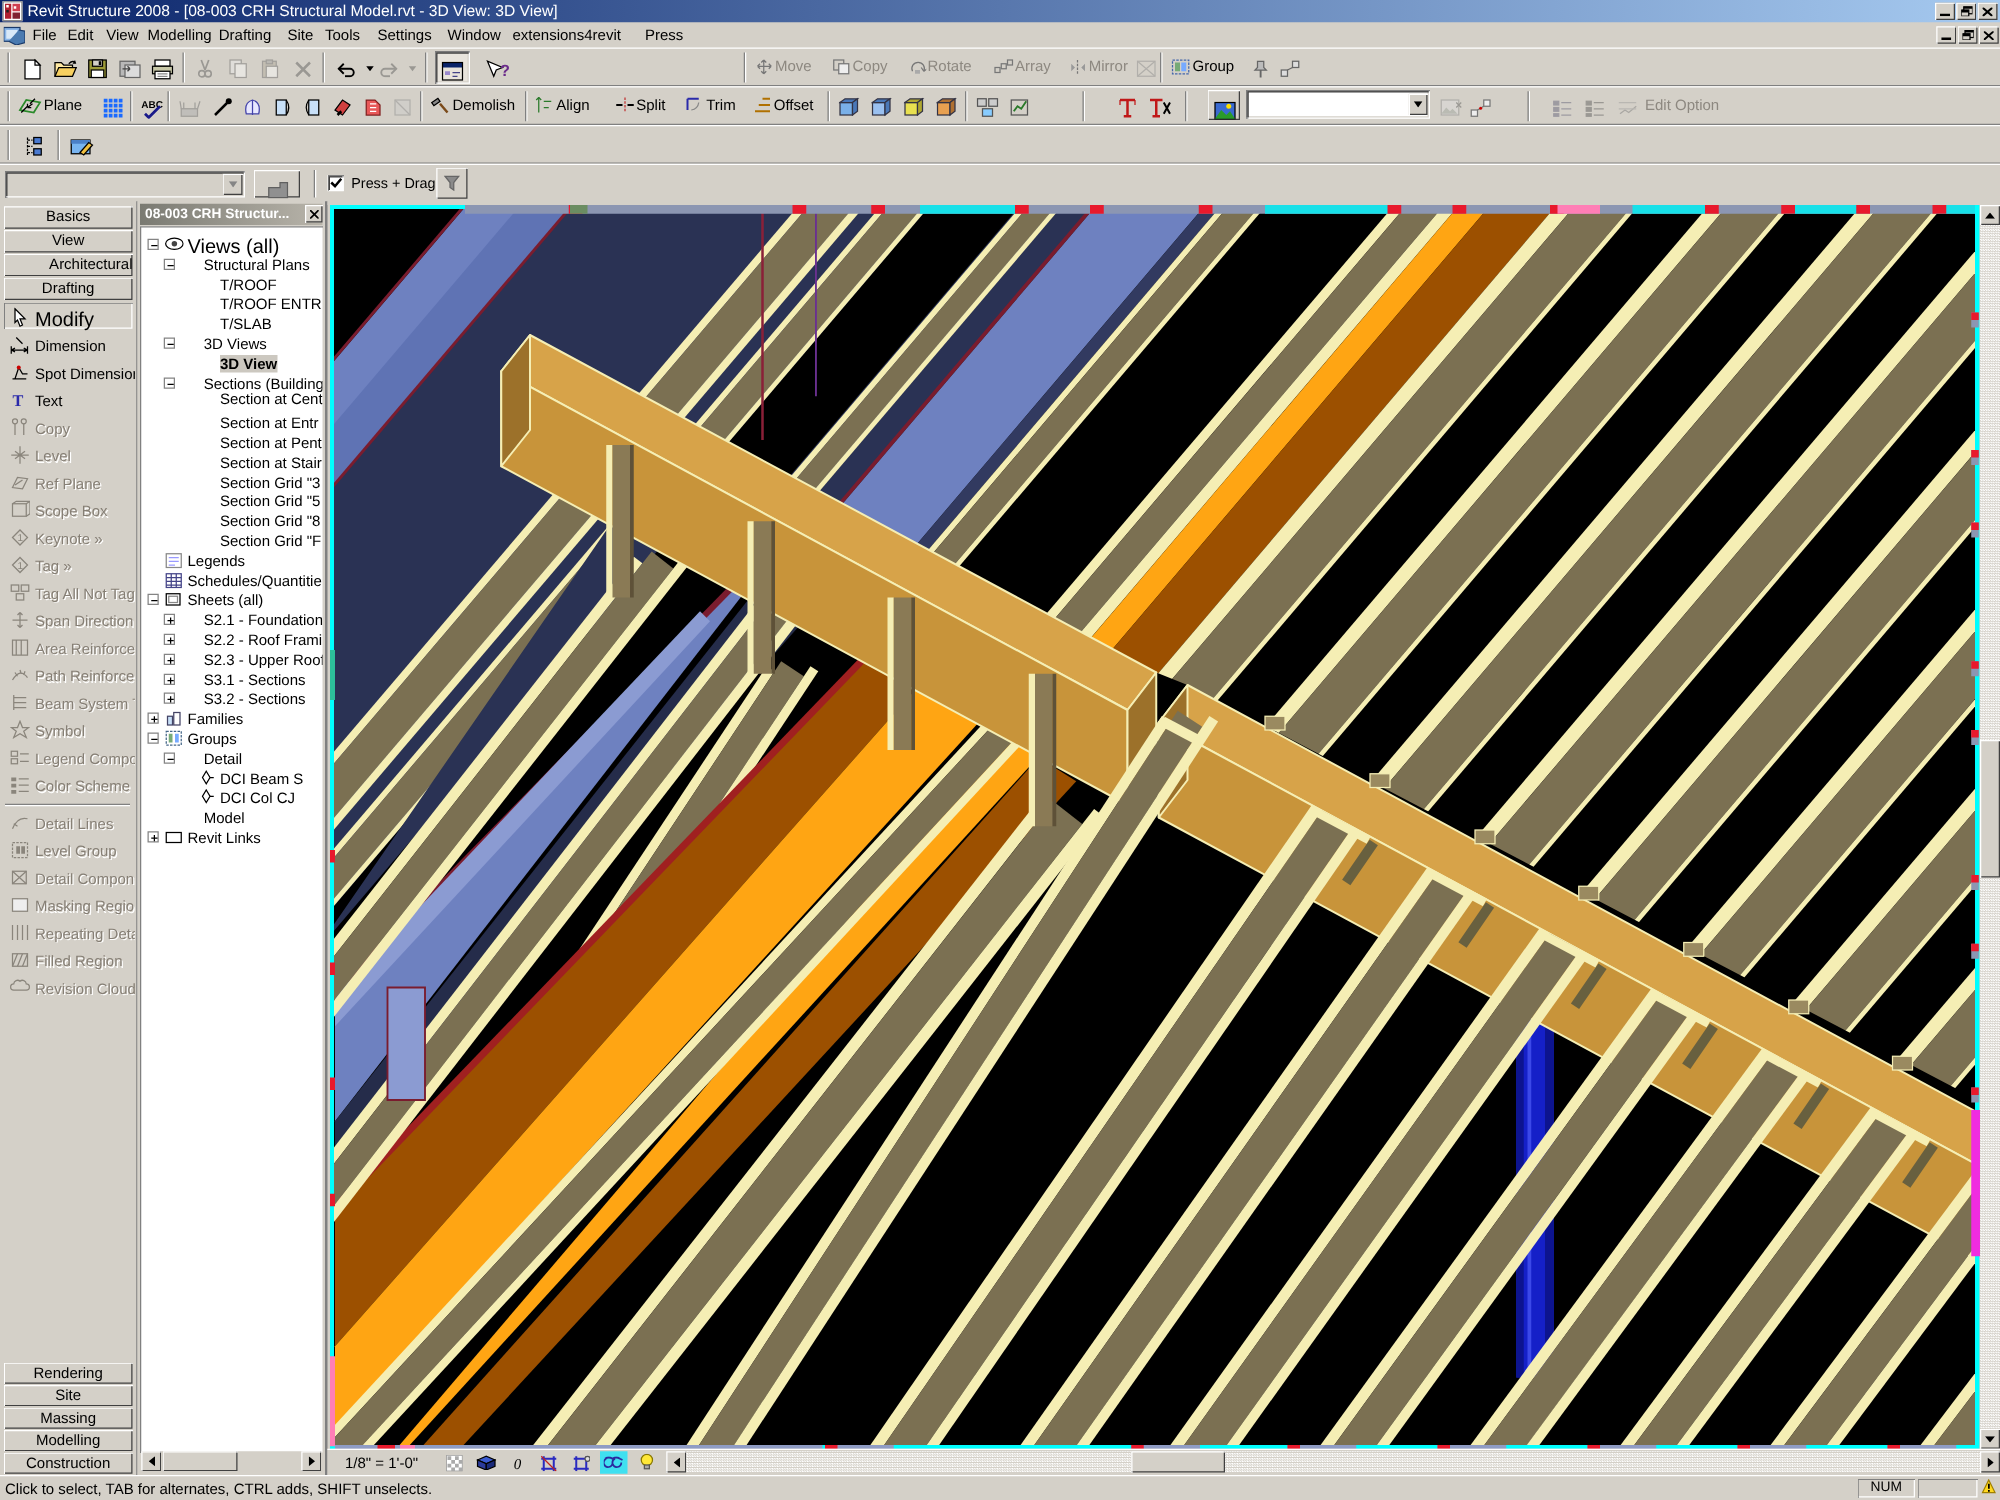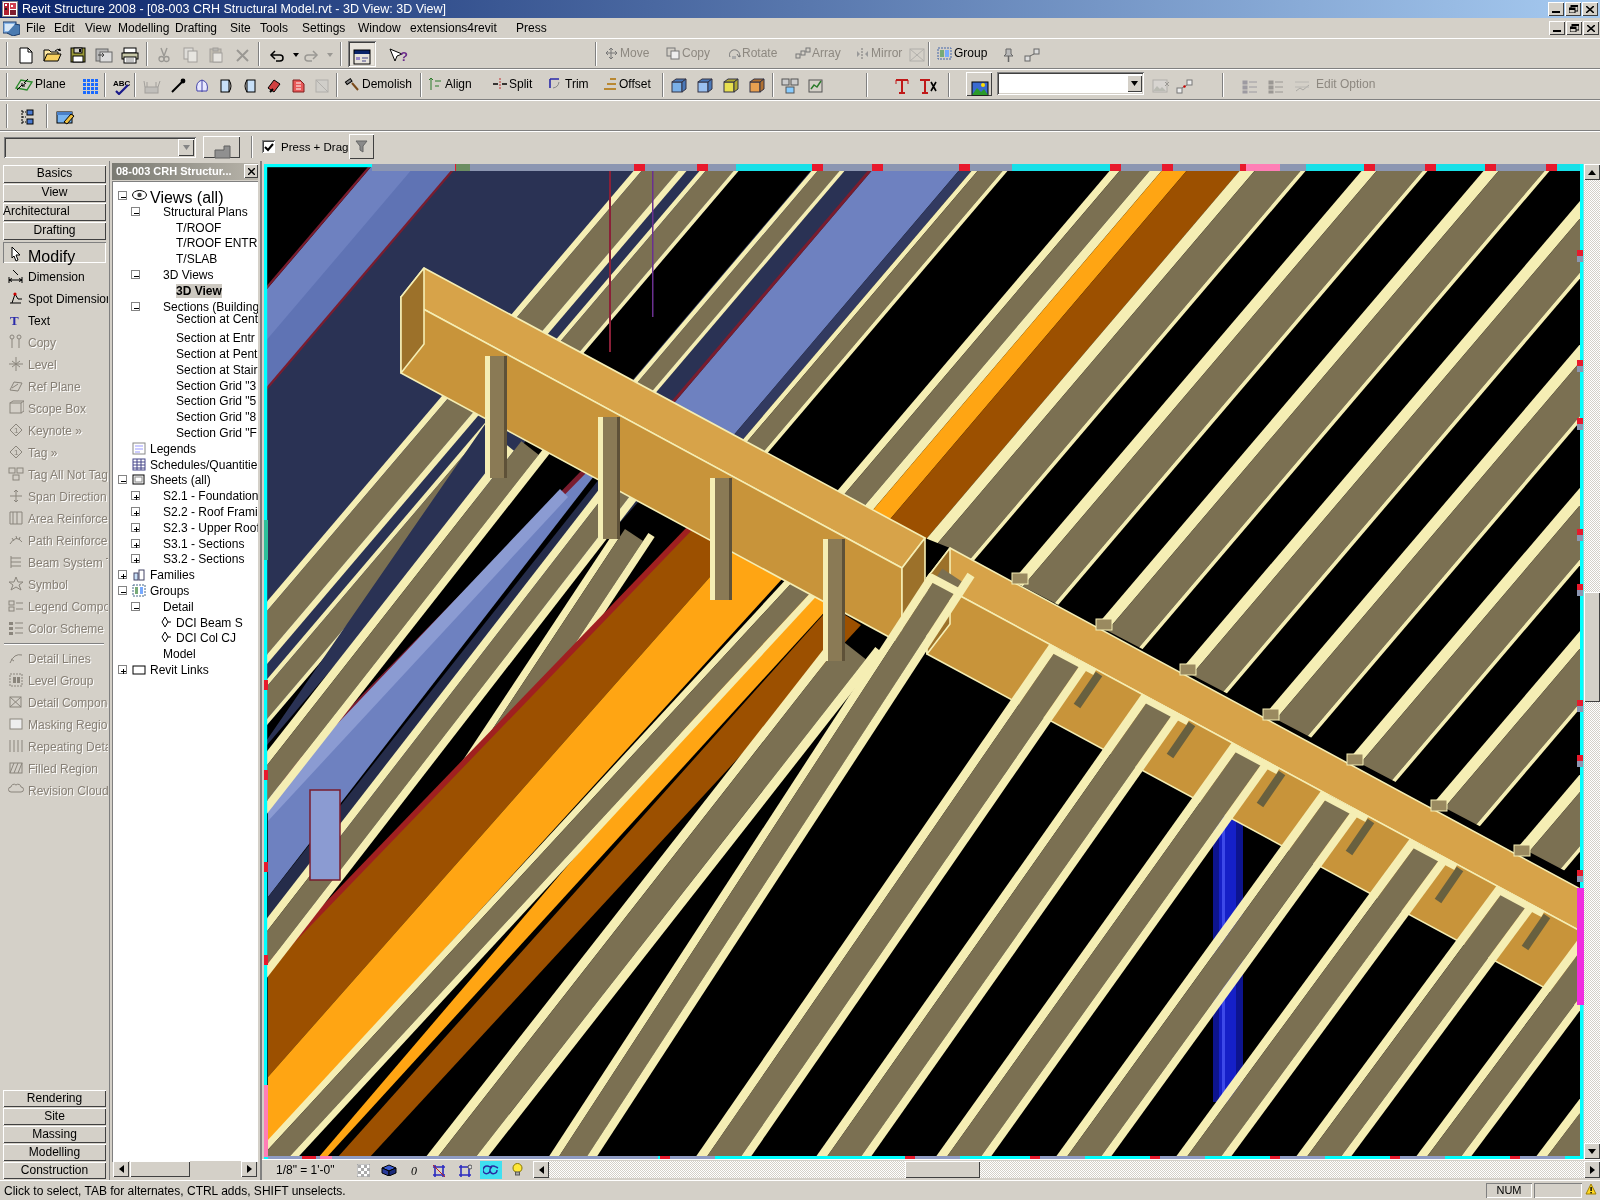--- a/index.html
+++ b/index.html
@@ -758,21 +758,21 @@
     </svg></div>
 <div class="abs" style="left:281px;top:141px;font-size:11.5px">Press + Drag</div>
 <div class="abs rb" style="left:349px;top:134px;width:25px;height:25px;display:flex;align-items:center;justify-content:center">
     <svg width="13" height="13" viewBox="0 0 13 13">
       <path d="M1 1 h11 l-4 5 v6 l-3 -2 v-4 z" fill="#8a8a8a" stroke="#666"></path>
     </svg>
   </div>
 <div class="abs" style="left:0;top:161px;width:110px;height:1019px;background:#d4d0c8;border-right:1px solid #808080"></div>
 <div class="abs rb" style="left:3px;top:165px;width:103px;height:18px;text-align:center;line-height:17px;font-size:12px">Basics</div>
 <div class="abs rb" style="left:3px;top:184px;width:103px;height:18px;text-align:center;line-height:17px;font-size:12px">View</div>
-<div class="abs rb" style="left:3px;top:203px;width:103px;height:18px;text-align:left;line-height:17px;font-size:12px">Architectural</div>
+<div class="abs rb" style="left:3px;top:203px;width:103px;height:18px;text-align:right;line-height:17px;font-size:12px">Architectural</div>
 <div class="abs rb" style="left:3px;top:222px;width:103px;height:18px;text-align:center;line-height:17px;font-size:12px">Drafting</div>
 <div class="abs" style="left:3px;top:242px;width:103px;height:21px;box-shadow:inset 1px 1px 0 #808080,inset -1px -1px 0 #fff;background:#d4d0c8"></div>
 <div class="abs" style="left:8px;top:246px;width:16px;height:16px"><svg width="16" height="16" viewBox="0 0 16 16">
       <path d="M4 1 L12 9 L8 9 L10 14 L8 15 L6 10 L4 12 Z" fill="#fff" stroke="#000"></path>
     </svg></div>
 <div class="abs " style="left:28px;top:248px;font-size:16px;white-space:nowrap;width:80px;overflow:hidden">Modify</div>
 <div class="abs" style="left:8px;top:268px;width:16px;height:16px"><svg width="16" height="16" viewBox="0 0 16 16">
       <path d="M1 12 L14 12 M1 9 v6 M14 9 v6 M1 12 l3 -1.5 M1 12 l3 1.5 M14 12 l-3 -1.5 M14 12 l-3 1.5" stroke="#000"></path>
       <path d="M5 2 l5 5" stroke="#000"></path>
     </svg></div>

